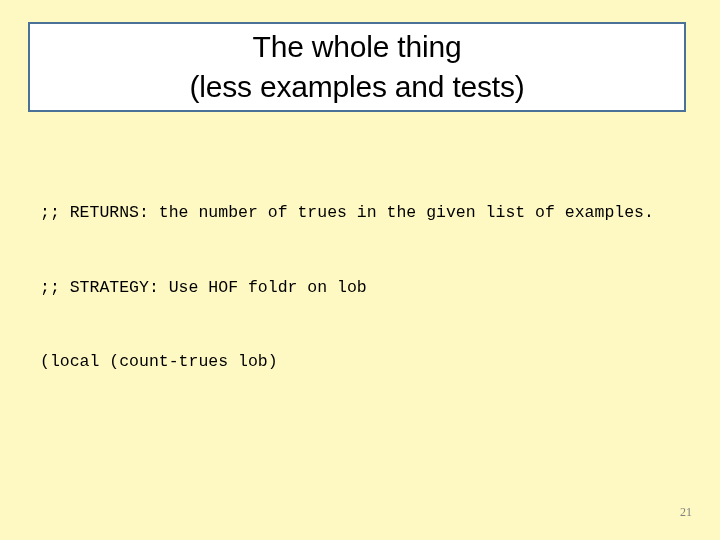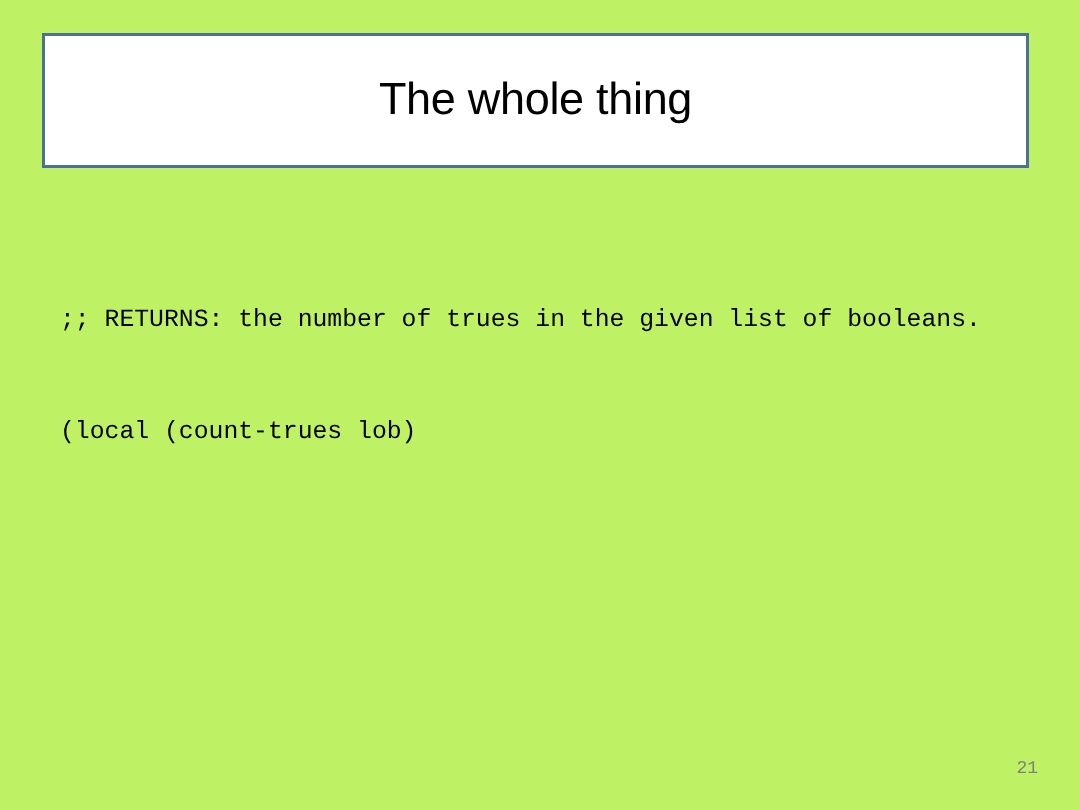--- a/index.html
+++ b/index.html
@@ -14,21 +14,21 @@
     overflow: hidden;
     position: relative;
   }
 
   #slide {
     position: absolute;
     left: 0;
     top: 0;
     width: 720px;
     height: 540px;
-    background: #bef264;
+    background: #fef9c3;
   }
 
   
   #title-box {
     position: absolute;
     left: 28px;
     top: 22px;
     width: 658px;
     height: 90px;
     box-sizing: border-box;
@@ -67,38 +67,40 @@
     display: block;
     white-space: pre;
     min-height: 24.7px;
   }
 
   
   #page-number {
     position: absolute;
     right: 28px;
     top: 505px;
-    font-family: Liberation Mono, monospace;
+    font-family: Liberation Serif, serif;
     font-size: 12px;
     line-height: 14px;
     color: #808080;
     margin-left: 33px;
   }
 </style>
 </head>
 <body>
 
 <div id="slide">
 
   <div id="title-box">
     <span class="title-line">The whole thing</span>
+    <span class="title-line">(less examples and tests)</span>
   </div>
 
   <div id="code-block">
-    <span class="code-line">;; RETURNS: the number of trues in the given list of booleans.</span>
+    <span class="code-line">;; RETURNS: the number of trues in the given list of examples.</span>
+    <span class="code-line">;; STRATEGY: Use HOF foldr on lob</span>
     <span class="code-line">(local (count-trues lob)</span>
     
     
     
     
     
   </div>
 
   <div id="page-number">21</div>
 

